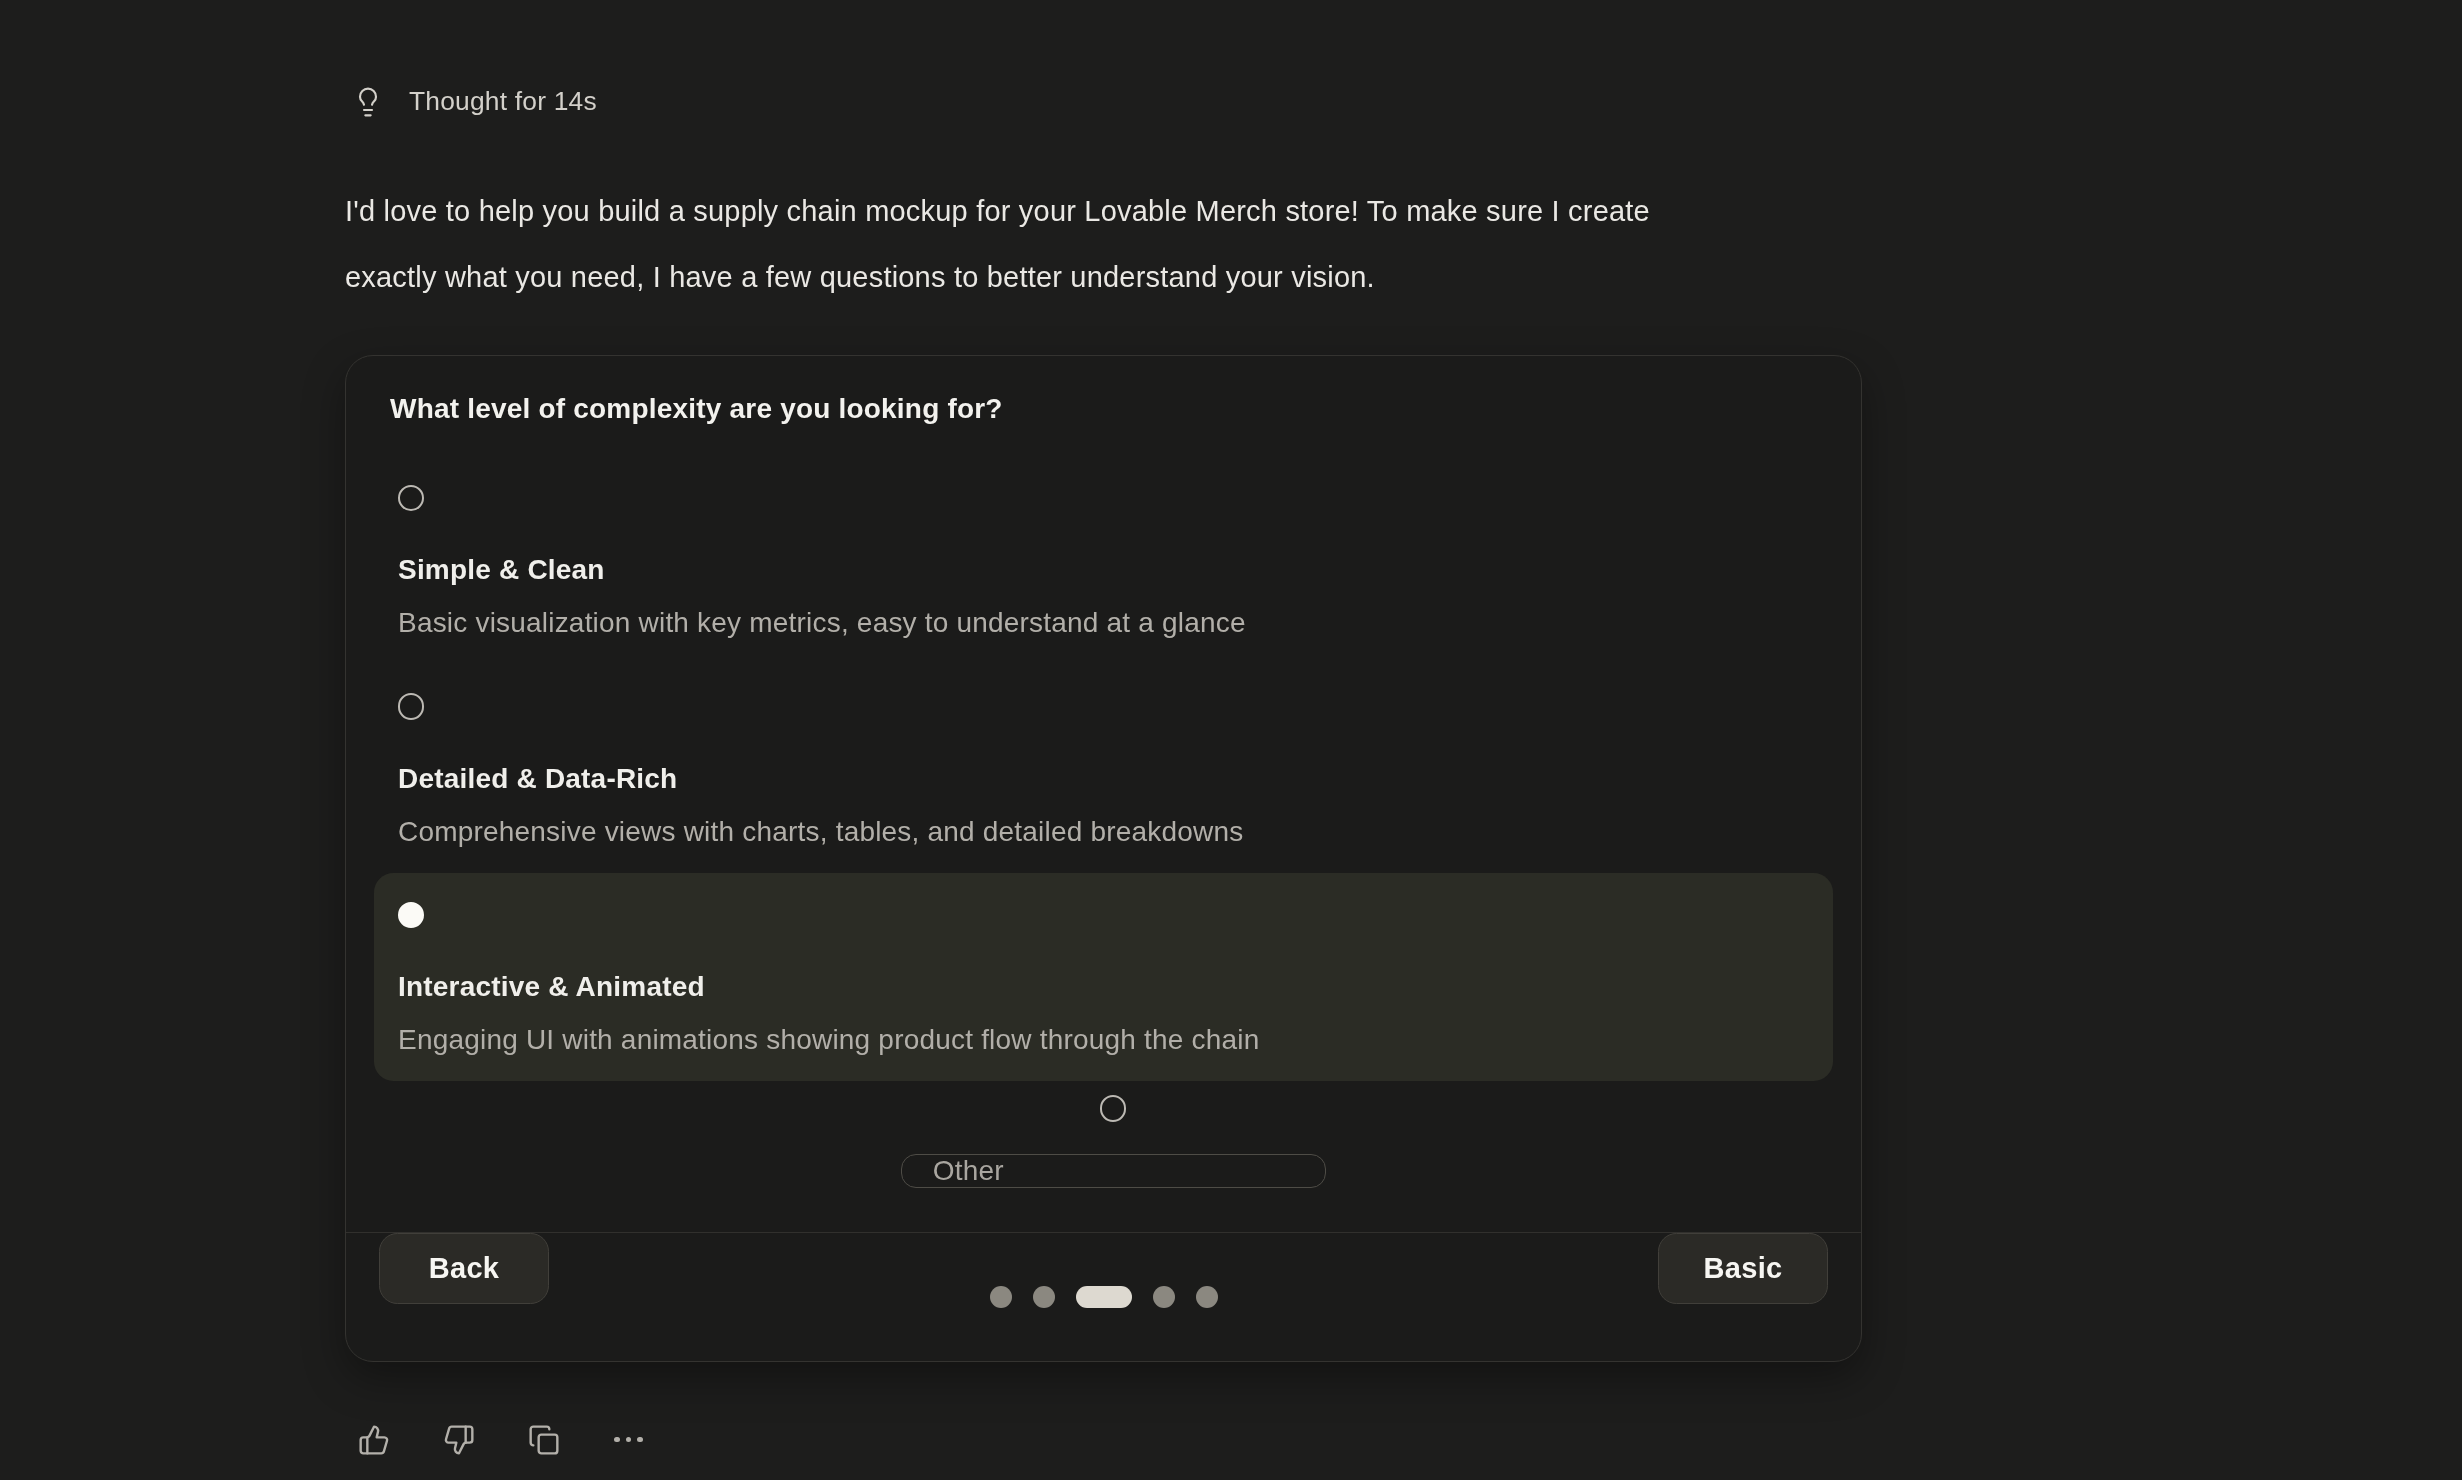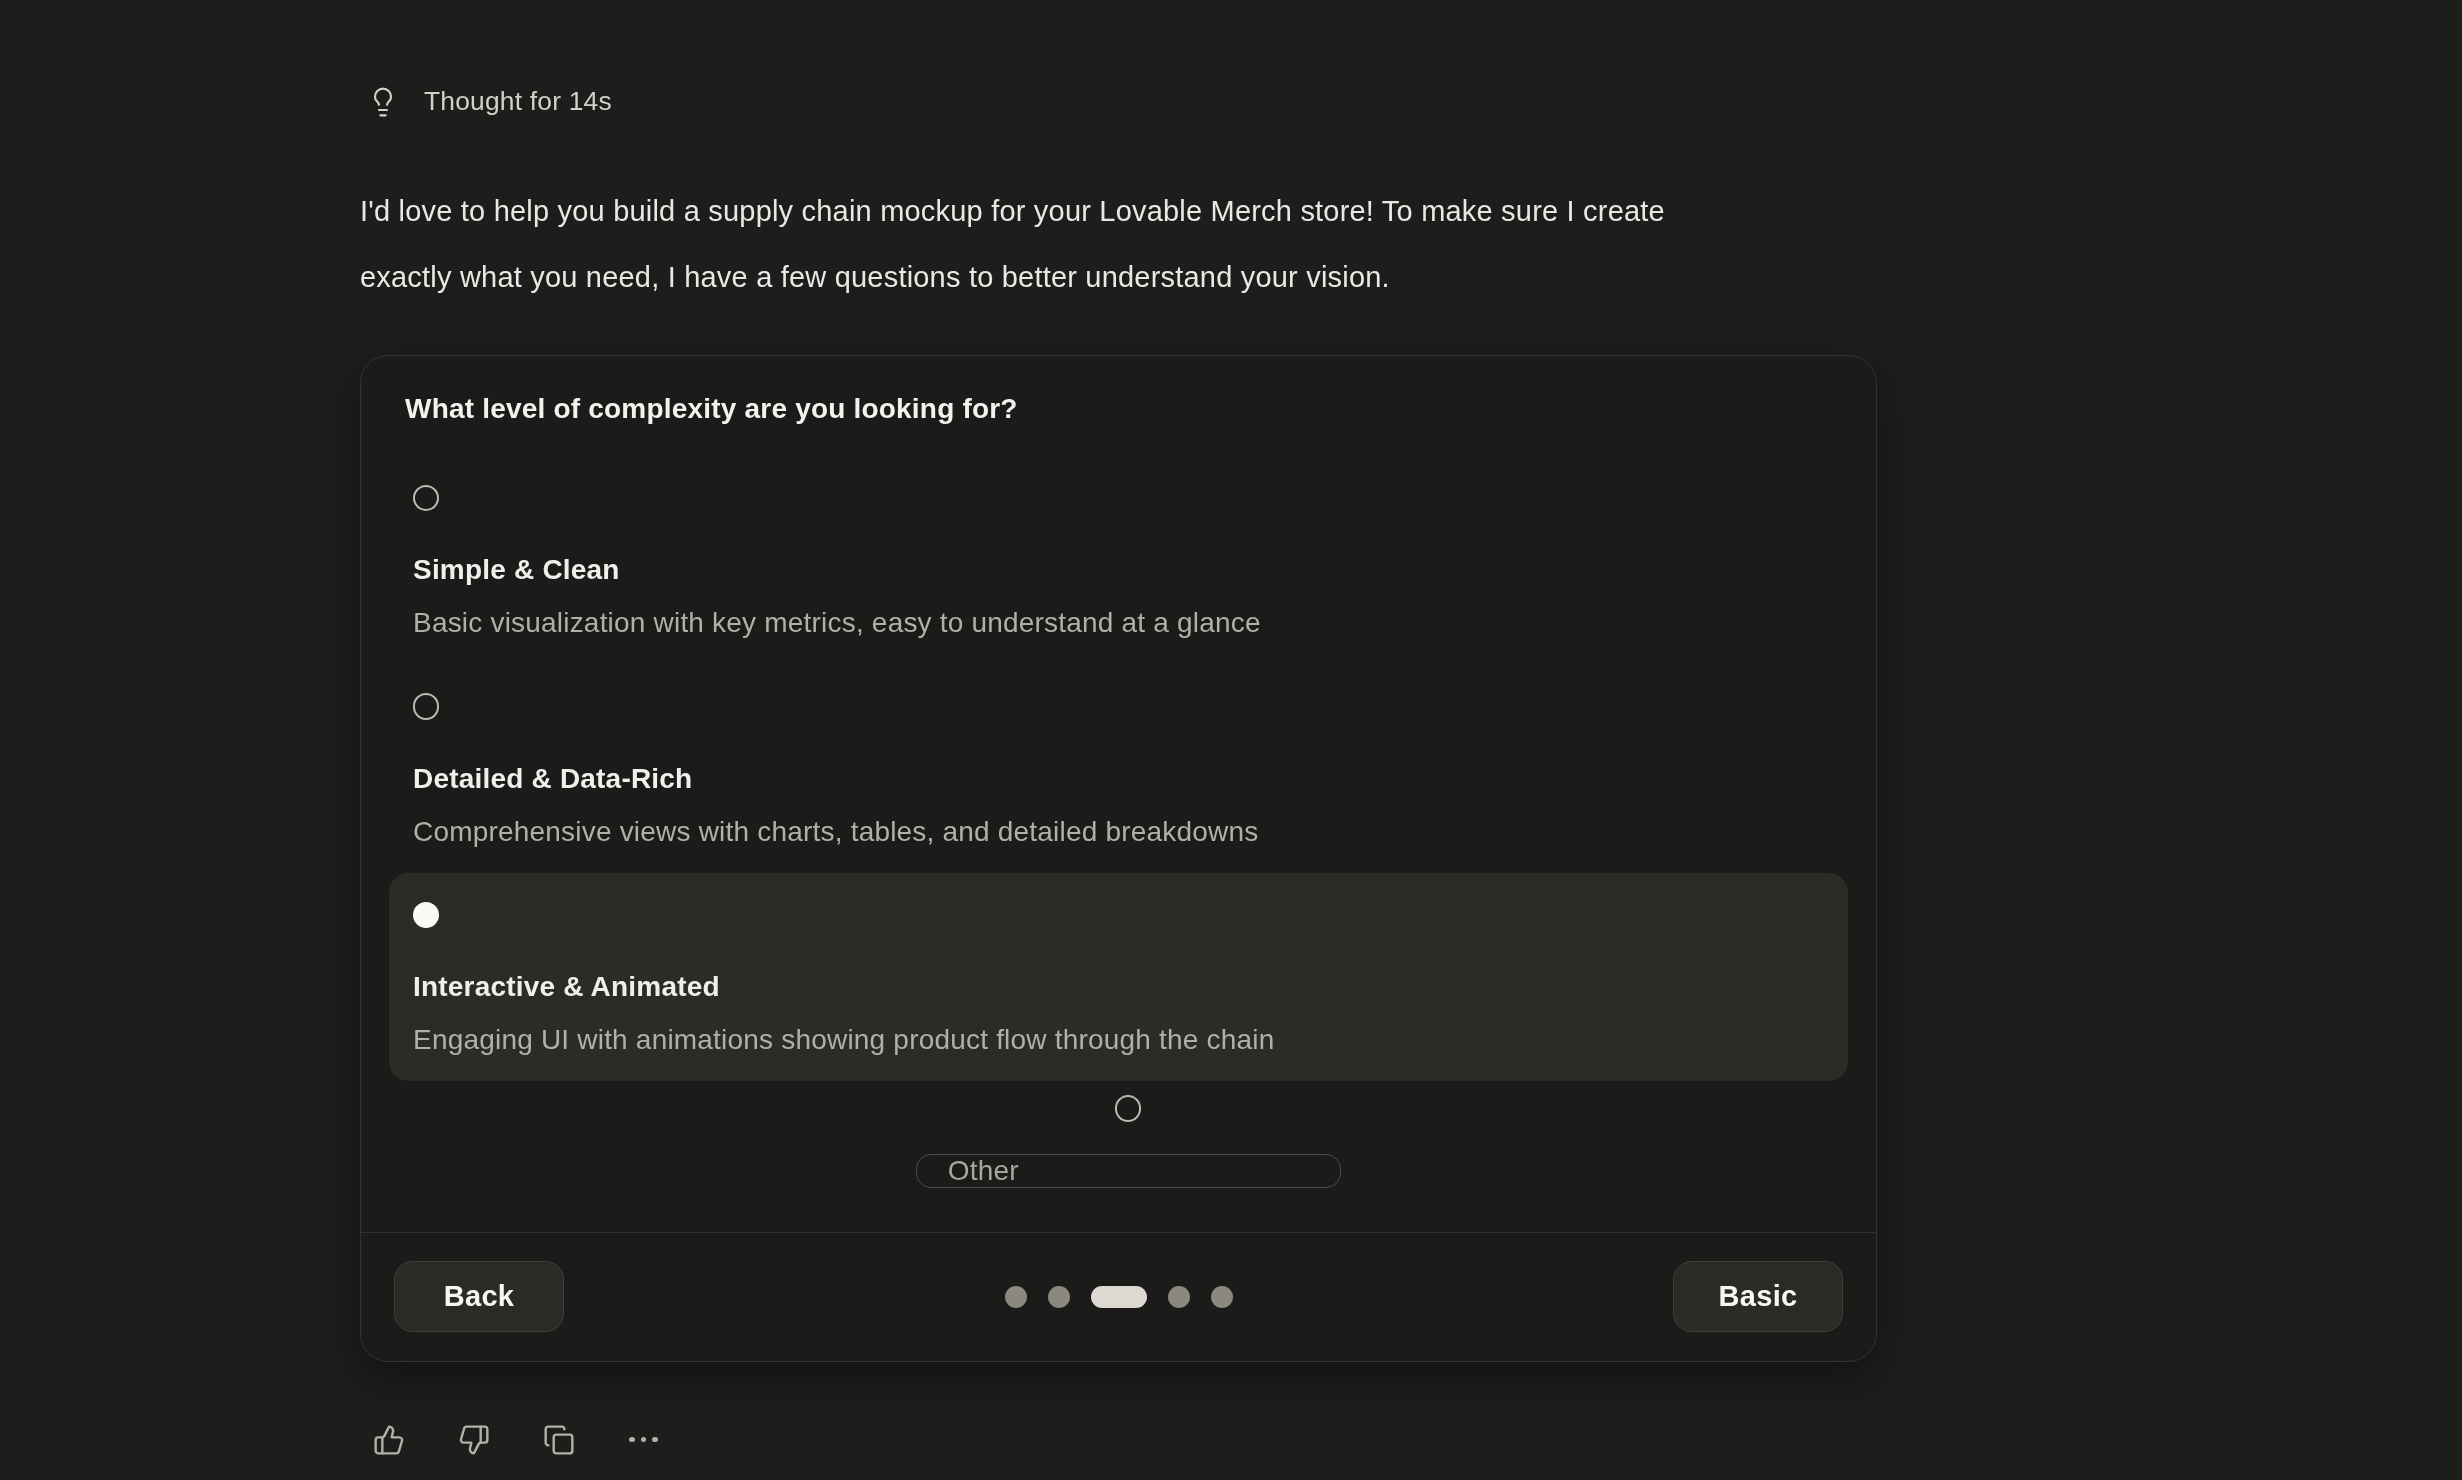--- a/index.html
+++ b/index.html
@@ -3,21 +3,21 @@
 <meta charset="utf-8">
 <style>
   html,body{margin:0;padding:0;}
   body{
     width:2462px;height:1480px;
     background:#1d1d1c;
     font-family:"Liberation Sans",sans-serif;
     position:relative;overflow:hidden;
     -webkit-font-smoothing:antialiased;
   }
-  .page{position:absolute;left:360px;top:0;width:1874px;}
+  .page{position:absolute;left:345px;top:0;width:1874px;}
 
   
   .thought-row{
     display:flex;align-items:center;gap:25px;
     margin:85px 0 0 7px;
     color:#d3d0ca;font-size:26.4px;line-height:33px;
     cursor:pointer;background:none;border:none;padding:0;
     font-family:inherit;letter-spacing:0.2px;
   }
   .thought-row svg{display:block;color:#d3d0ca;}
@@ -82,21 +82,21 @@
     border:1.7px solid #4e4c46;border-radius:15px;
     color:#e8e6e2;font-size:28px;padding:0 31px;
     font-family:inherit;outline:none;letter-spacing:0.2px;
   }
   .other-input::placeholder{color:#a9a6a0;opacity:1;}
 
   
   .card-footer{
     margin-top:30px;border-top:1.7px solid #31302d;
     height:128px;position:relative;
-    display:flex;align-items:center;justify-content:space-between;
+    display:flex;justify-content:space-between;
     padding:0 33px;
   }
   .btn{
     height:71px;min-width:170px;padding:0 40px;box-sizing:border-box;
     background:#2b2a26;border:1.7px solid #413f3a;border-radius:18.4px;
     color:#f7f6f2;font-size:29px;font-weight:600;
     font-family:inherit;letter-spacing:0.3px;cursor:pointer;
   }
   .dots{
     position:absolute;left:50%;top:50%;transform:translate(-50%,-50%);

